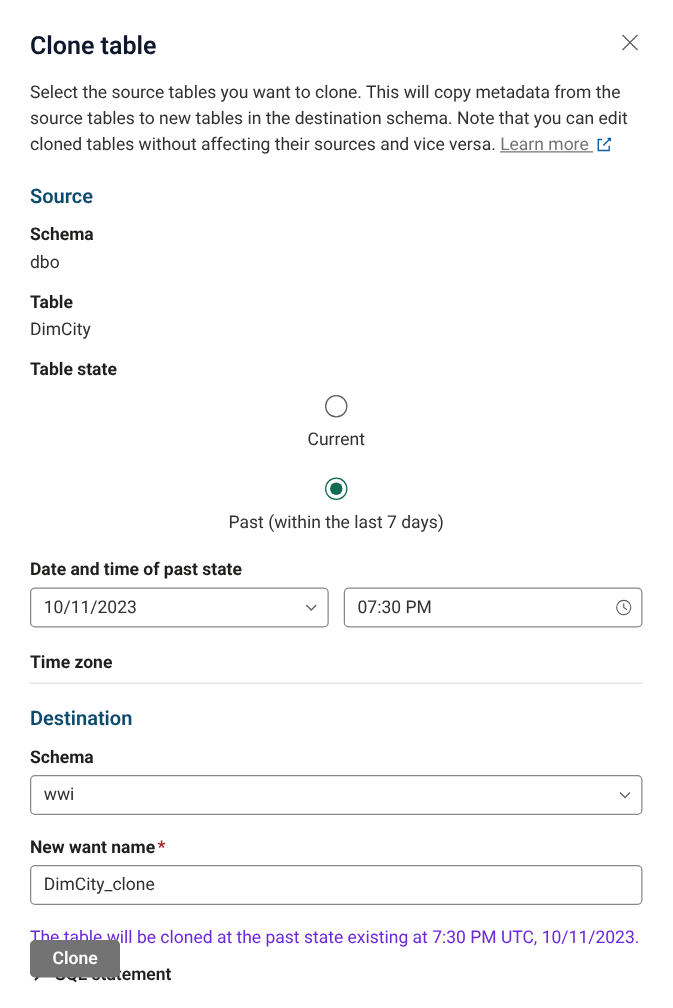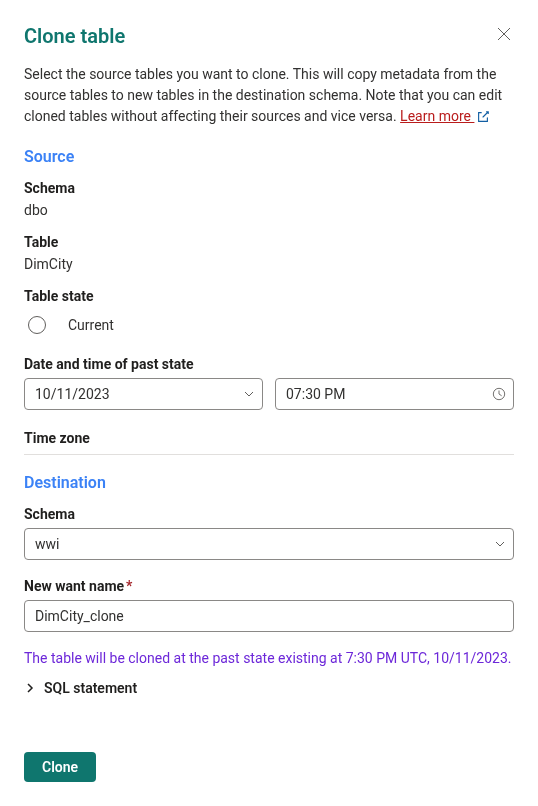--- a/index.html
+++ b/index.html
@@ -15,72 +15,73 @@
   }
   .dialog-header {
     display: flex;
     justify-content: space-between;
     align-items: flex-start;
     margin-bottom: 16px;
   }
   .dialog-title {
     font-size: 20px;
     font-weight: 600;
-    color: #0f766e;
+    color: #0f172a;
   }
   .close-btn {
     width: 20px;
     height: 20px;
     cursor: pointer;
     color: #605e5c;
     display: flex;
     align-items: center;
     justify-content: center;
   }
   .description {
     color: #323130;
     line-height: 1.5;
     margin-bottom: 20px;
   }
   .learn-more {
-    color: #b91c1c;
+    color: #737373;
     text-decoration: underline;
     cursor: pointer;
   }
   .ext-icon {
     display: inline-flex;
     vertical-align: middle;
     color: #115ea3;
     margin-left: 2px;
   }
   .section-heading {
     font-size: 16px;
     font-weight: 600;
-    color: #3b82f6;
+    color: #0c4a6e;
     margin-bottom: 14px;
   }
   .field-label {
     font-weight: 700;
     color: #201f1e;
     margin-bottom: 6px;
   }
   .field-value {
     color: #323130;
     margin-bottom: 16px;
   }
   .radio-group {
     margin-bottom: 16px;
   }
   .radio-item {
     display: flex;
     align-items: center;
-    gap: 22px;
+    gap: 10px;
     padding: 6px 4px;
     margin-bottom: 10px;
     cursor: pointer;
+    flex-direction: column;
   }
   .radio-circle {
     width: 18px;
     height: 18px;
     border: 1px solid #605e5c;
     border-radius: 50%;
     display: flex;
     align-items: center;
     justify-content: center;
     flex-shrink: 0;
@@ -146,21 +147,21 @@
   }
   .chevron {
     display: inline-flex;
   }
   .footer {
     position: absolute;
     bottom: 24px;
     left: 24px;
   }
   .primary-btn {
-    background: #0f766e;
+    background: #737373;
     color: #fff;
     border: none;
     border-radius: 4px;
     padding: 7px 18px;
     font-size: 14px;
     font-weight: 600;
     cursor: pointer;
     font-family: inherit;
   }
   .field-block { margin-bottom: 4px; }
@@ -196,20 +197,24 @@
   <div class="field-label">Table</div>
   <div class="field-value">DimCity</div>
 </div>
 
 <div class="field-label">Table state</div>
 
 <div class="radio-group">
   <div class="radio-item">
     <span class="radio-circle"></span>
     <span>Current</span>
+  </div>
+  <div class="radio-item">
+    <span class="radio-circle selected"></span>
+    <span>Past (within the last 7 days)</span>
   </div>
 </div>
 
 <div class="field-label">Date and time of past state</div>
 <div class="datetime-row">
   <div class="input-wrap">
     <input class="text-input" value="10/11/2023" style="">
     <span class="input-icon">
       <svg width="12" height="12" viewBox="0 0 12 12">
           <path d="M2 4 L6 8 L10 4" stroke="currentColor" stroke-width="1" fill="none"></path>

